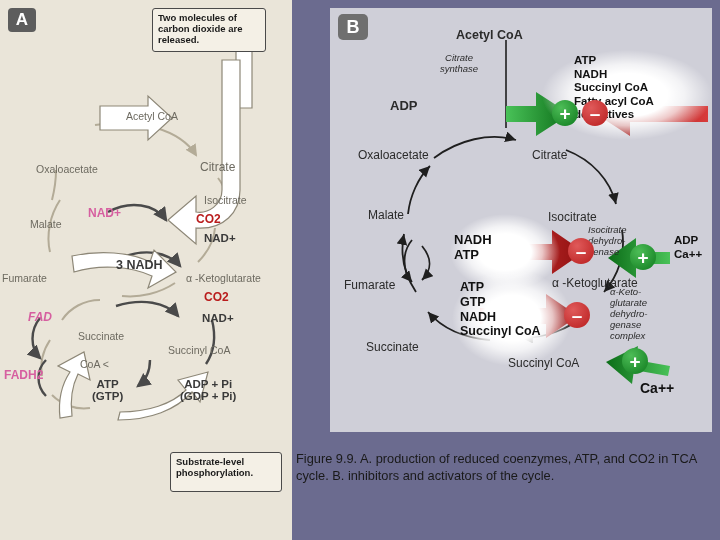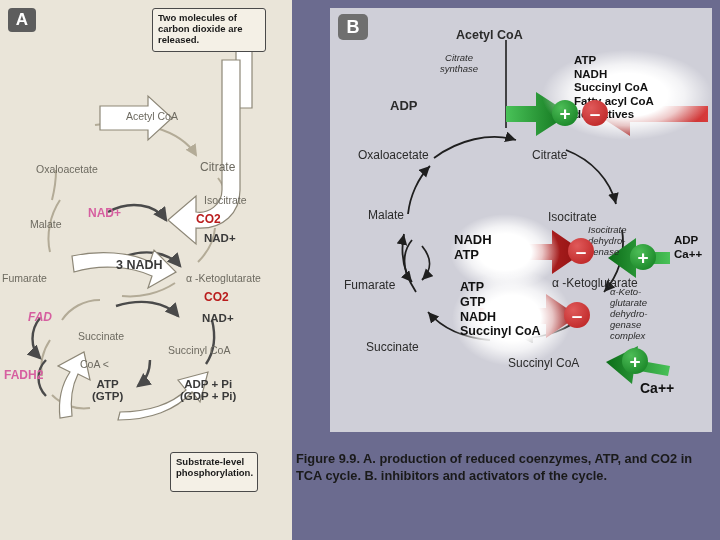--- a/index.html
+++ b/index.html
@@ -63,21 +63,21 @@
     position:absolute;width:26px;height:26px;border-radius:50%;
     display:flex;align-items:center;justify-content:center;
     font-size:19px;font-weight:bold;color:#fff;line-height:1;
   }
   .circ.minus{background:radial-gradient(circle at 35% 30%,#e05a5a,#b81d1d);}
   .circ.plus{background:radial-gradient(circle at 35% 30%,#4dbd57,#0e7a1d);}
 
   
   #caption{
     position:absolute;left:296px;top:450px;width:404px;
-    font-size:12.8px;font-weight:bold;color:#1a1a1a;line-height:1.35;
+    font-size:12.8px;font-weight:normal;color:#1a1a1a;line-height:1.35;
   }
 </style>
 </head>
 <body>
 
 <div class="stage">
 
   <div id="panelA">
     <div class="tanbg"></div>
 
@@ -148,21 +148,21 @@
     <div class="lbl orange" style="left:204px;top:290px;font-size:12px;">CO2</div>
     <div class="lbl pink" style="left:28px;top:310px;font-size:12px;font-style:italic;">FAD</div>
     <div class="lbl pink" style="left:4px;top:368px;font-size:12px;">FADH2</div>
     <div class="lbl dark" style="left:92px;top:378px;font-size:11.5px;white-space:pre-line;text-align:center;">ATP
 (GTP)</div>
     <div class="lbl dark" style="left:180px;top:378px;font-size:11.5px;white-space:pre-line;text-align:center;">ADP + Pi
 (GDP + Pi)</div>
 
   </div>
 
-  <div class="callout" style="left:170px;top:452px;width:88px;height:40px;white-space:pre-line;background:#f4f0e6;">Substrate-level
+  <div class="callout" style="left:170px;top:452px;width:112px;height:40px;white-space:pre-line;background:#f4f0e6;">Substrate-level
 phosphorylation.</div>
   <div style="position:absolute;left:0;top:440px;width:292px;height:100px;background:#e9e4d8;z-index:-1;"></div>
 
   <div id="panelB">
 
     <svg width="382" height="424" style="position:absolute;left:0;top:0;">
       <defs>
         <marker id="bk" markerWidth="8" markerHeight="8" refX="6" refY="3" orient="auto">
           <path d="M0,0 L6,3 L0,6 z" fill="#1f1f1f"></path>
         </marker>

